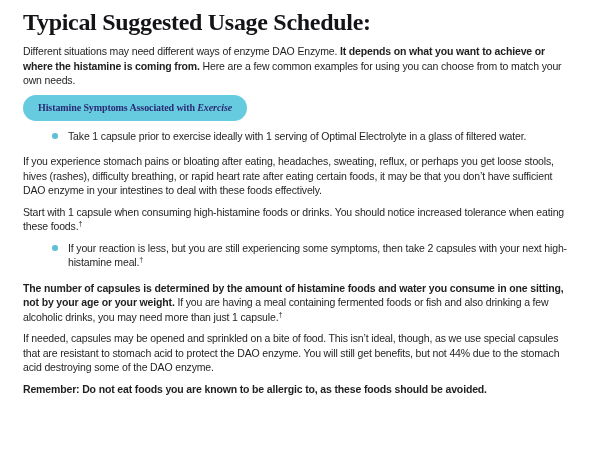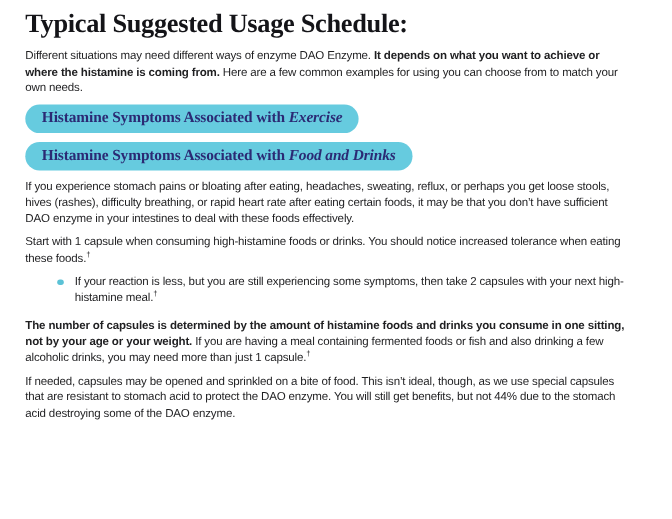--- a/index.html
+++ b/index.html
@@ -40,21 +40,21 @@
     max-width: 565px;
   }
   p.body-para strong { font-weight: 700; color: var(--body-text); }
   .badge-row { margin: 3px 0 8px 0; }
   .badge {
     display: inline-block;
     background: var(--badge-background);
     color: var(--badge-text);
     font-family: "Liberation Serif", "DejaVu Serif", serif;
     font-weight: 700;
-    font-size: 14px;
+    font-size: 10px;
     line-height: 16px;
     letter-spacing: -0.1px;
     padding: 5px 15px;
     border-radius: 14px;
     white-space: nowrap;
   }
   .badge em { font-style: italic; font-weight: 700; }
   ul.bullets {
     list-style: none;
     margin: 0 0 11px 0;
@@ -91,34 +91,38 @@
 
   <h1 class="title">Typical Suggested Usage Schedule:</h1>
 
   <p class="body-para"><span>Different situations may need different ways of enzyme DAO Enzyme. </span><strong>It depends on what you want to achieve or where the histamine is coming from.</strong><span> Here are a few common examples for using you can choose from to match your own needs.</span></p>
 
   <div class="badge-row">
     <span class="badge"><span>Histamine Symptoms Associated with </span><em>Exercise</em></span>
   </div>
 
 
+  <ul class="bullets">
+    <li>
+      <span class="dot"></span>
+      <span>Take 1 capsule prior to exercise ideally with 1 serving of Optimal Electrolyte in a glass of filtered water.</span>
+    </li>
+  </ul>
 
-  <div class="badge-row">
-    <span class="badge"><span>Histamine Symptoms Associated with </span><em>Food and Drinks</em></span>
-  </div>
 
   <p class="body-para">If you experience stomach pains or bloating after eating, headaches, sweating, reflux, or perhaps you get loose stools, hives (rashes), difficulty breathing, or rapid heart rate after eating certain foods, it may be that you don’t have sufficient DAO enzyme in your intestines to deal with these foods effectively.</p>
 
   <p class="body-para"><span>Start with 1 capsule when consuming high-histamine foods or drinks. You should notice increased tolerance when eating these foods.</span><sup class="dagger">†</sup></p>
 
   <ul class="bullets">
     <li>
       <span class="dot"></span>
       <span>If your reaction is less, but you are still experiencing some symptoms, then take 2 capsules with your next high-histamine meal.</span><sup class="dagger">†</sup>
     </li>
   </ul>
 
-  <p class="body-para"><strong>The number of capsules is determined by the amount of histamine foods and drinks you consume in one sitting, not by your age or your weight.</strong><span> If you are having a meal containing fermented foods or fish and also drinking a few alcoholic drinks, you may need more than just 1 capsule.</span><sup class="dagger">†</sup></p>
+  <p class="body-para"><strong>The number of capsules is determined by the amount of histamine foods and water you consume in one sitting, not by your age or your weight.</strong><span> If you are having a meal containing fermented foods or fish and also drinking a few alcoholic drinks, you may need more than just 1 capsule.</span><sup class="dagger">†</sup></p>
 
   <p class="body-para">If needed, capsules may be opened and sprinkled on a bite of food. This isn’t ideal, though, as we use special capsules that are resistant to stomach acid to protect the DAO enzyme. You will still get benefits, but not 44% due to the stomach acid destroying some of the DAO enzyme.</p>
 
+  <p class="body-para reminder">Remember: Do not eat foods you are known to be allergic to, as these foods should be avoided.</p>
 
 </div>
 
 </body></html>

